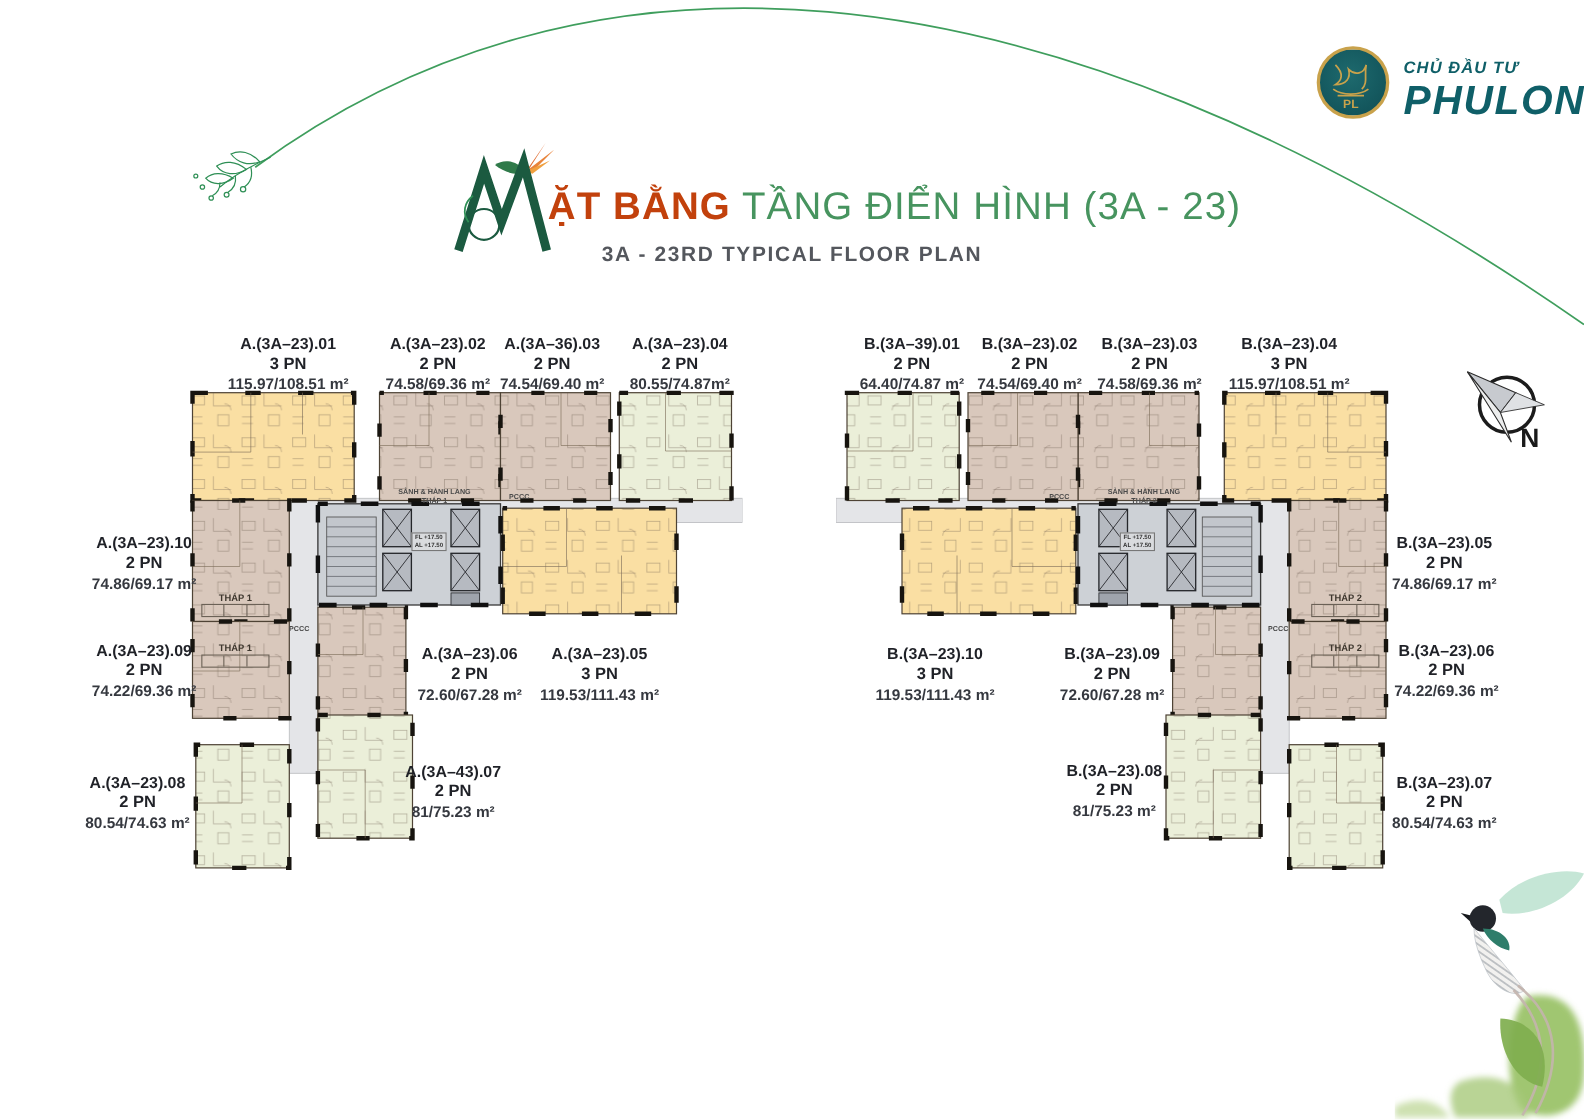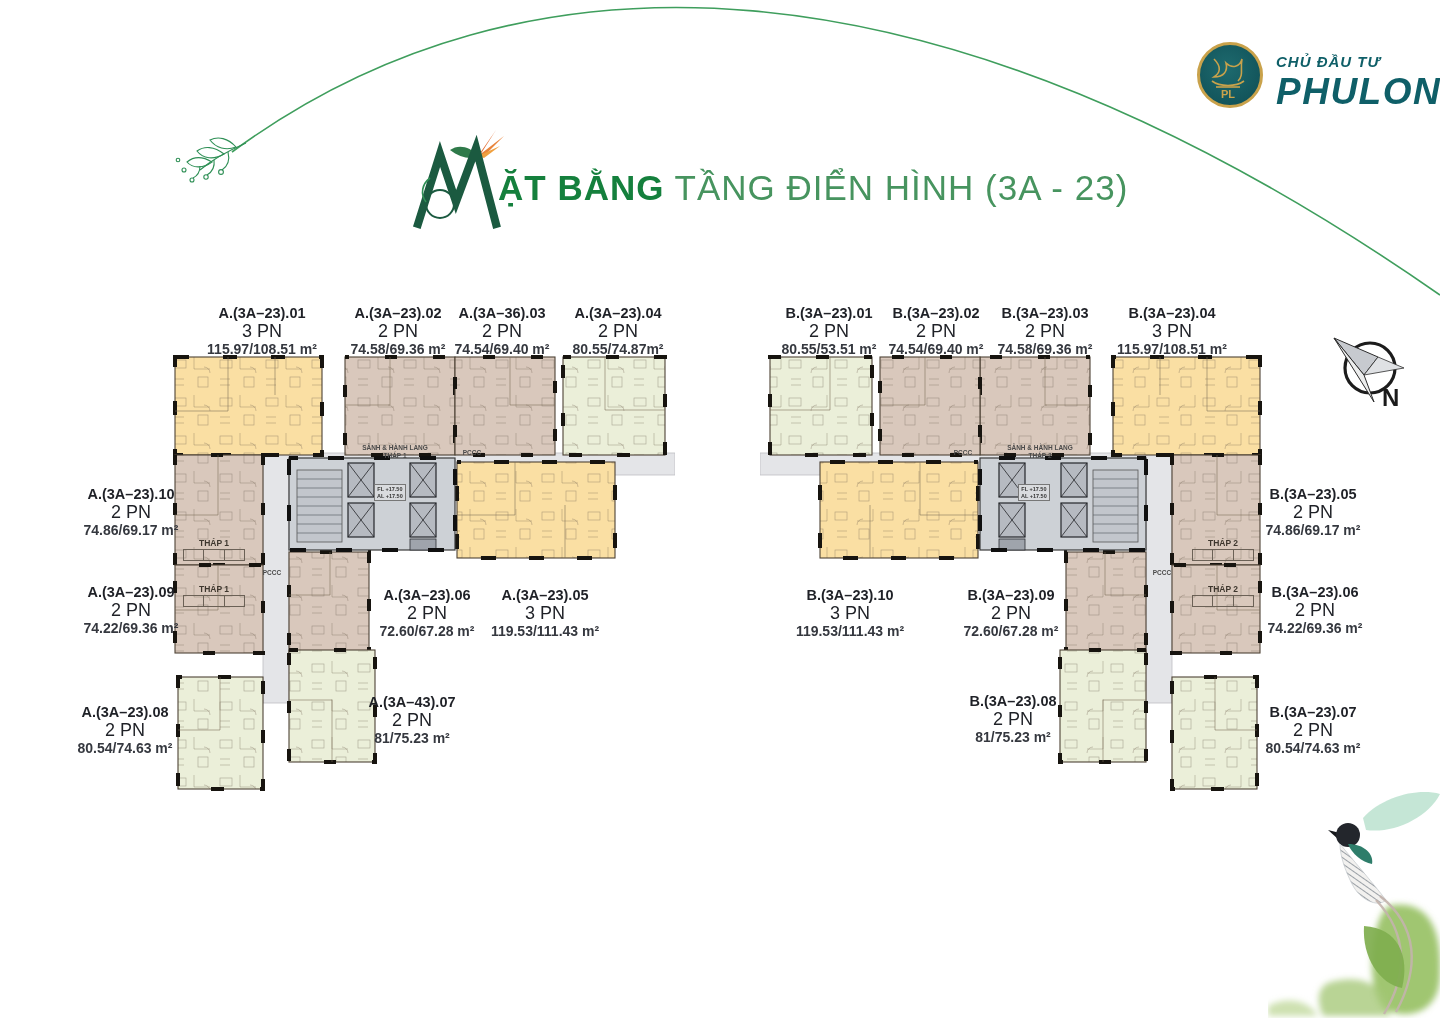--- a/index.html
+++ b/index.html
@@ -12,29 +12,29 @@
   
   #logo-badge { left:1197px; top:42px; width:66px; height:66px; border-radius:50%;
     background:radial-gradient(circle at 45% 40%, #1e6a6e 0%, #155a60 55%, #0f4d53 100%);
     border:3px solid #c9a24b; display:flex; align-items:center; justify-content:flex-start; }
   #logo-text { left:1276px; top:53px; color:#0f5f68;font-style:italic; }
   #logo-text .dev-label { font-size:15px; font-weight:800; letter-spacing:1px; }
   #logo-text .dev-name  { font-size:37px; font-weight:800; letter-spacing:1.5px; margin-top:1px; }
 
   
   #main-heading { left:498px; top:168px; white-space:nowrap; }
-  #main-heading .h-bold    { font-size:35px; font-weight:800; color:#15803d; letter-spacing:1px; }
+  #main-heading .h-bold    { font-size:35px; font-weight:800; color:#c2410c; letter-spacing:1px; }
   #main-heading .h-regular { font-size:35px; font-weight:500; color:#47945f; letter-spacing:1px; }
   #subtitle { left:420px; top:221px; width:600px; text-align:center; font-size:19px;
     font-weight:600; color:#54575d; letter-spacing:1.5px; }
 
   
   .unit-label { width:160px; text-align:center; color:#1f2127; line-height:18px; }
   .unit-label .u-code { font-size:14.5px; font-weight:800; }
-  .unit-label .u-pn   { font-size:18px; font-weight:400; }
+  .unit-label .u-pn   { font-size:15px; font-weight:700; }
   .unit-label .u-area { font-size:14px; font-weight:700; color:#35383f; }
 
   
   .plan-note { font-size:6.5px; color:#4a4a4a; text-align:center; line-height:7.5px; font-weight:600; }
   .mini-tag { text-align:center; font-weight:700; font-size:8.5px; color:#3e372e; }
   .mini-tag .mini-table { margin-top:1px; border:0.5px solid #6b6156; height:12px; display:flex; }
   .mini-tag .mini-table span { flex:1; border-right:0.5px solid #6b6156; }
   .mini-tag .mini-table span:last-child { border-right:none; }
   .core-note { font-size:5.5px; line-height:6.5px; color:#333; background:#d9dbde;
     border:0.5px solid #777; padding:1px 2px; text-align:center; font-weight:600; }
@@ -85,20 +85,21 @@
       <path d="M78,28 C70,18 58,16 50,22 C60,30 72,32 78,28 Z" fill="#2f7a4a"></path>
     </g>
     <path d="M18,96 L40,26 L56,74 L76,20 L96,96" fill="none" stroke="#1b5a40" stroke-width="8" stroke-linejoin="miter" stroke-linecap="square"></path>
     <circle cx="40" cy="76" r="14" fill="none" stroke="#1b5a40" stroke-width="2"></circle>
     <path d="M30,50 C22,56 20,66 26,74" fill="none" stroke="#2e8f55" stroke-width="1.6"></path>
   </svg>
 
   <div class="abs" id="main-heading">
     <span class="h-bold">ẶT BẰNG</span><span class="h-regular"> TẦNG ĐIỂN HÌNH (3A - 23)</span>
   </div>
+  <div class="abs" id="subtitle">3A - 23RD TYPICAL FLOOR PLAN</div>
 
   <svg class="abs" style="left:0;top:0;" width="0" height="0">
     <defs>
       <pattern id="furn" width="46" height="38" patternUnits="userSpaceOnUse">
         <g fill="none" stroke="#6b5d4d" stroke-width="0.7" stroke-opacity="0.45">
           <rect x="4" y="5" width="12" height="8"></rect>
           <path d="M24,2 V14 H40"></path>
           <rect x="28" y="22" width="10" height="10"></rect>
           <path d="M4,24 H14 M4,30 H14"></path>
           <path d="M40,18 a6,6 0 0 0 -6,-6"></path>
@@ -311,23 +312,23 @@
       <div class="u-pn">3 PN</div>
       <div class="u-area">119.53/111.43 m²</div>
   </div>
   <div class="abs unit-label" style="left:332px;top:693px;">
     <div class="u-code">A.(3A–43).07</div>
       <div class="u-pn">2 PN</div>
       <div class="u-area">81/75.23 m²</div>
   </div>
 
   <div class="abs unit-label" style="left:749px;top:304px;">
-    <div class="u-code">B.(3A–23).01</div>
-      <div class="u-pn">2 PN</div>
-      <div class="u-area">80.55/53.51 m²</div>
+    <div class="u-code">B.(3A–39).01</div>
+      <div class="u-pn">2 PN</div>
+      <div class="u-area">64.40/74.87 m²</div>
   </div>
   <div class="abs unit-label" style="left:856px;top:304px;">
     <div class="u-code">B.(3A–23).02</div>
       <div class="u-pn">2 PN</div>
       <div class="u-area">74.54/69.40 m²</div>
   </div>
   <div class="abs unit-label" style="left:965px;top:304px;">
     <div class="u-code">B.(3A–23).03</div>
       <div class="u-pn">2 PN</div>
       <div class="u-area">74.58/69.36 m²</div>

